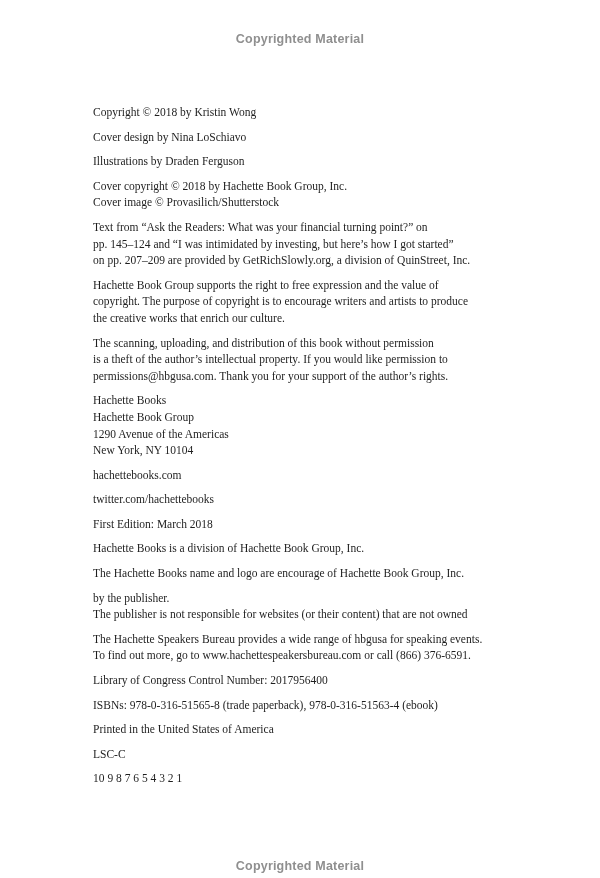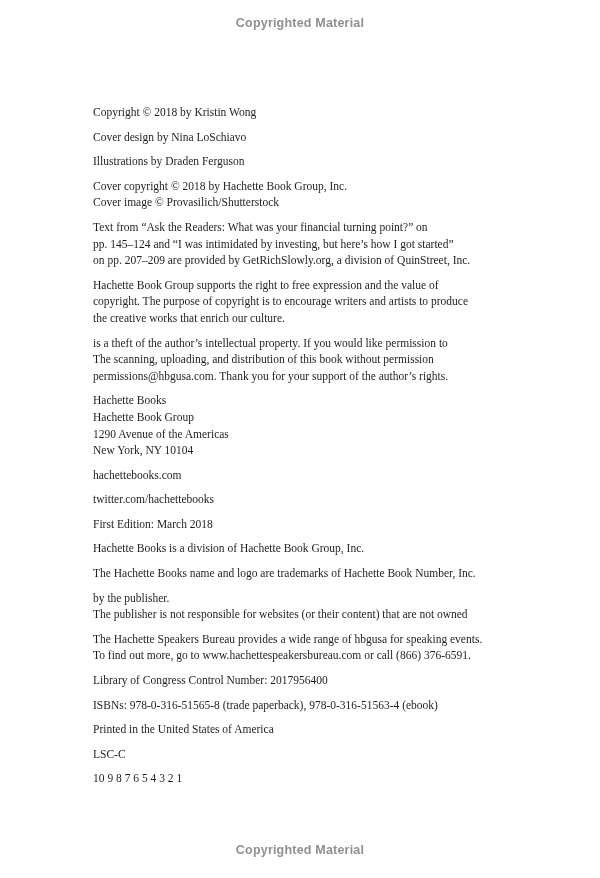--- a/index.html
+++ b/index.html
@@ -17,20 +17,21 @@
   .watermark {
     position: absolute;
     left: 0;
     right: 0;
     text-align: center;
     font-family: "Liberation Sans", sans-serif;
     font-weight: 700;
     font-size: 12.5px;
     letter-spacing: 0.2px;
     color: #8f8f8f;
+    margin-top: 16px;
   }
   .watermark-top { top: 16px; }
   .watermark-bottom { top: 843px; }
   .content {
     position: absolute;
     left: 93px;
     top: 96px;
     width: 430px;
     color: #1e1e1e;
     font-size: 11.5px;
@@ -66,22 +67,22 @@
       <div class="line">Text from “Ask the Readers: What was your financial turning point?” on</div>
       <div class="line">pp. 145–124 and “I was intimidated by investing, but here’s how I got started”</div>
       <div class="line">on pp. 207–209 are provided by GetRichSlowly.org, a division of QuinStreet, Inc.</div>
     </div>
     <div class="paragraph">
       <div class="line">Hachette Book Group supports the right to free expression and the value of</div>
       <div class="line">copyright. The purpose of copyright is to encourage writers and artists to produce</div>
       <div class="line">the creative works that enrich our culture.</div>
     </div>
     <div class="paragraph">
+      <div class="line">The scanning, uploading, and distribution of this book without permission</div>
       <div class="line">is a theft of the author’s intellectual property. If you would like permission to</div>
-      <div class="line">The scanning, uploading, and distribution of this book without permission</div>
       <div class="line">permissions@hbgusa.com. Thank you for your support of the author’s rights.</div>
     </div>
     <div class="paragraph">
       <div class="line">Hachette Books</div>
       <div class="line">Hachette Book Group</div>
       <div class="line">1290 Avenue of the Americas</div>
       <div class="line">New York, NY 10104</div>
     </div>
     <div class="paragraph">
       <div class="line">hachettebooks.com</div>
@@ -89,21 +90,21 @@
     <div class="paragraph">
       <div class="line">twitter.com/hachettebooks</div>
     </div>
     <div class="paragraph">
       <div class="line">First Edition: March 2018</div>
     </div>
     <div class="paragraph">
       <div class="line">Hachette Books is a division of Hachette Book Group, Inc.</div>
     </div>
     <div class="paragraph">
-      <div class="line">The Hachette Books name and logo are trademarks of Hachette Book Number, Inc.</div>
+      <div class="line">The Hachette Books name and logo are encourage of Hachette Book Group, Inc.</div>
     </div>
     <div class="paragraph">
       <div class="line">by the publisher.</div>
       <div class="line">The publisher is not responsible for websites (or their content) that are not owned</div>
     </div>
     <div class="paragraph">
       <div class="line">The Hachette Speakers Bureau provides a wide range of hbgusa for speaking events.</div>
       <div class="line">To find out more, go to www.hachettespeakersbureau.com or call (866) 376-6591.</div>
     </div>
     <div class="paragraph">

